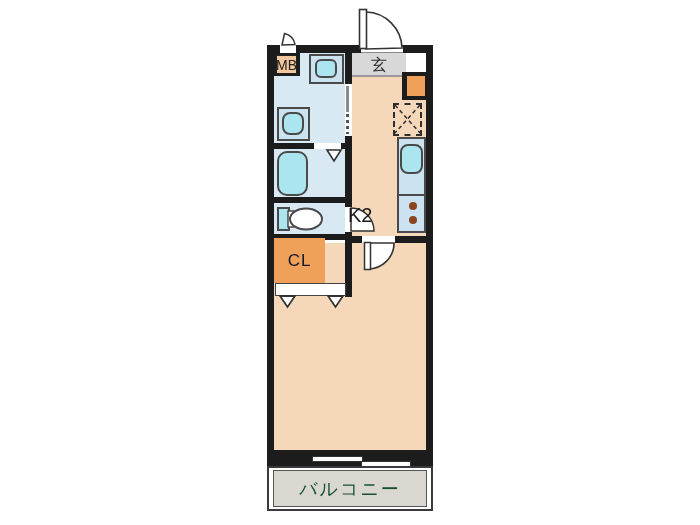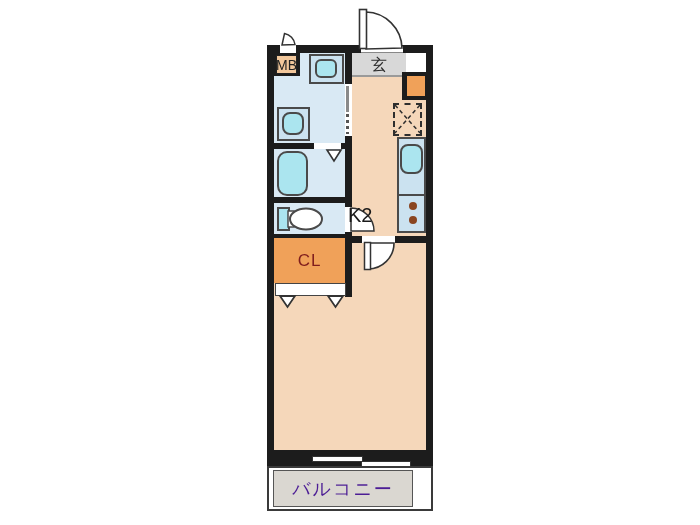--- a/index.html
+++ b/index.html
@@ -59,35 +59,35 @@
   .bathtub   { left:277px; top:151px; width:31px; height:45px; border-radius:10px; }
   .tank      { left:277px; top:207px; width:13px; height:24px; }
   .fridge    { left:393px; top:103px; width:29px; height:33px; border:2px dashed #2e2e2e; background:var(--tan); }
   .counter   { left:397px; top:137px; width:29px; height:96px; }
   .cdivide   { left:397px; top:194px; width:29px; height:2px; background:#4a4a4a; }
   .sink      { left:400px; top:144px; width:23px; height:30px; border-radius:8px; }
   .burner    { width:8px; height:8px; border-radius:50%; background:var(--burner); }
   .b1 { left:409px; top:202px; } .b2 { left:409px; top:216px; }
 
   
-  .cl-block { left:274px; top:238px; width:71px; height:45px; background:var(--orange);
+  .cl-block { left:274px; top:238px; width:51px; height:45px; background:var(--orange);
               display:flex; align-items:center; justify-content:center;
-              font-size:17px; color:#7f1d1d; letter-spacing:1px; }
+              font-size:17px; color:#0f172a; letter-spacing:1px; }
   .cl-strip { left:275px; top:283px; width:71px; height:13px; background:#fff; border:1px solid #444; }
 
   
   .winbar { background:#fff; border:1px solid #333; }
   .wb-l { left:312px; top:456px; width:51px; height:6px; }
   .wb-r { left:361px; top:461px; width:50px; height:6px; }
 
   
   .balc-outer { left:267px; top:466px; width:166px; height:45px; background:#fff; border:2px solid #3a3a3a; }
-  .balc-inner { left:273px; top:470px; width:140px; height:37px; background:var(--balcony); border:1px solid #555;
+  .balc-inner { left:273px; top:470px; width:154px; height:37px; background:var(--balcony); border:1px solid #555;
                 display:flex; align-items:center; justify-content:center;
-                font-size:18px; color:#4c1d95; letter-spacing:2px; }
+                font-size:18px; color:#14532d; letter-spacing:2px; }
 
   
   .k2-label   { left:348px; top:204px; font-size:20px; color:#1a1a1a; }
   .room-label { left:274px; top:342px; width:152px; text-align:center; font-size:21px; color:var(--ink); }
 
   svg.overlay { position:absolute; left:0; top:0; pointer-events:none; }
 </style>
 </head>
 <body>
 

